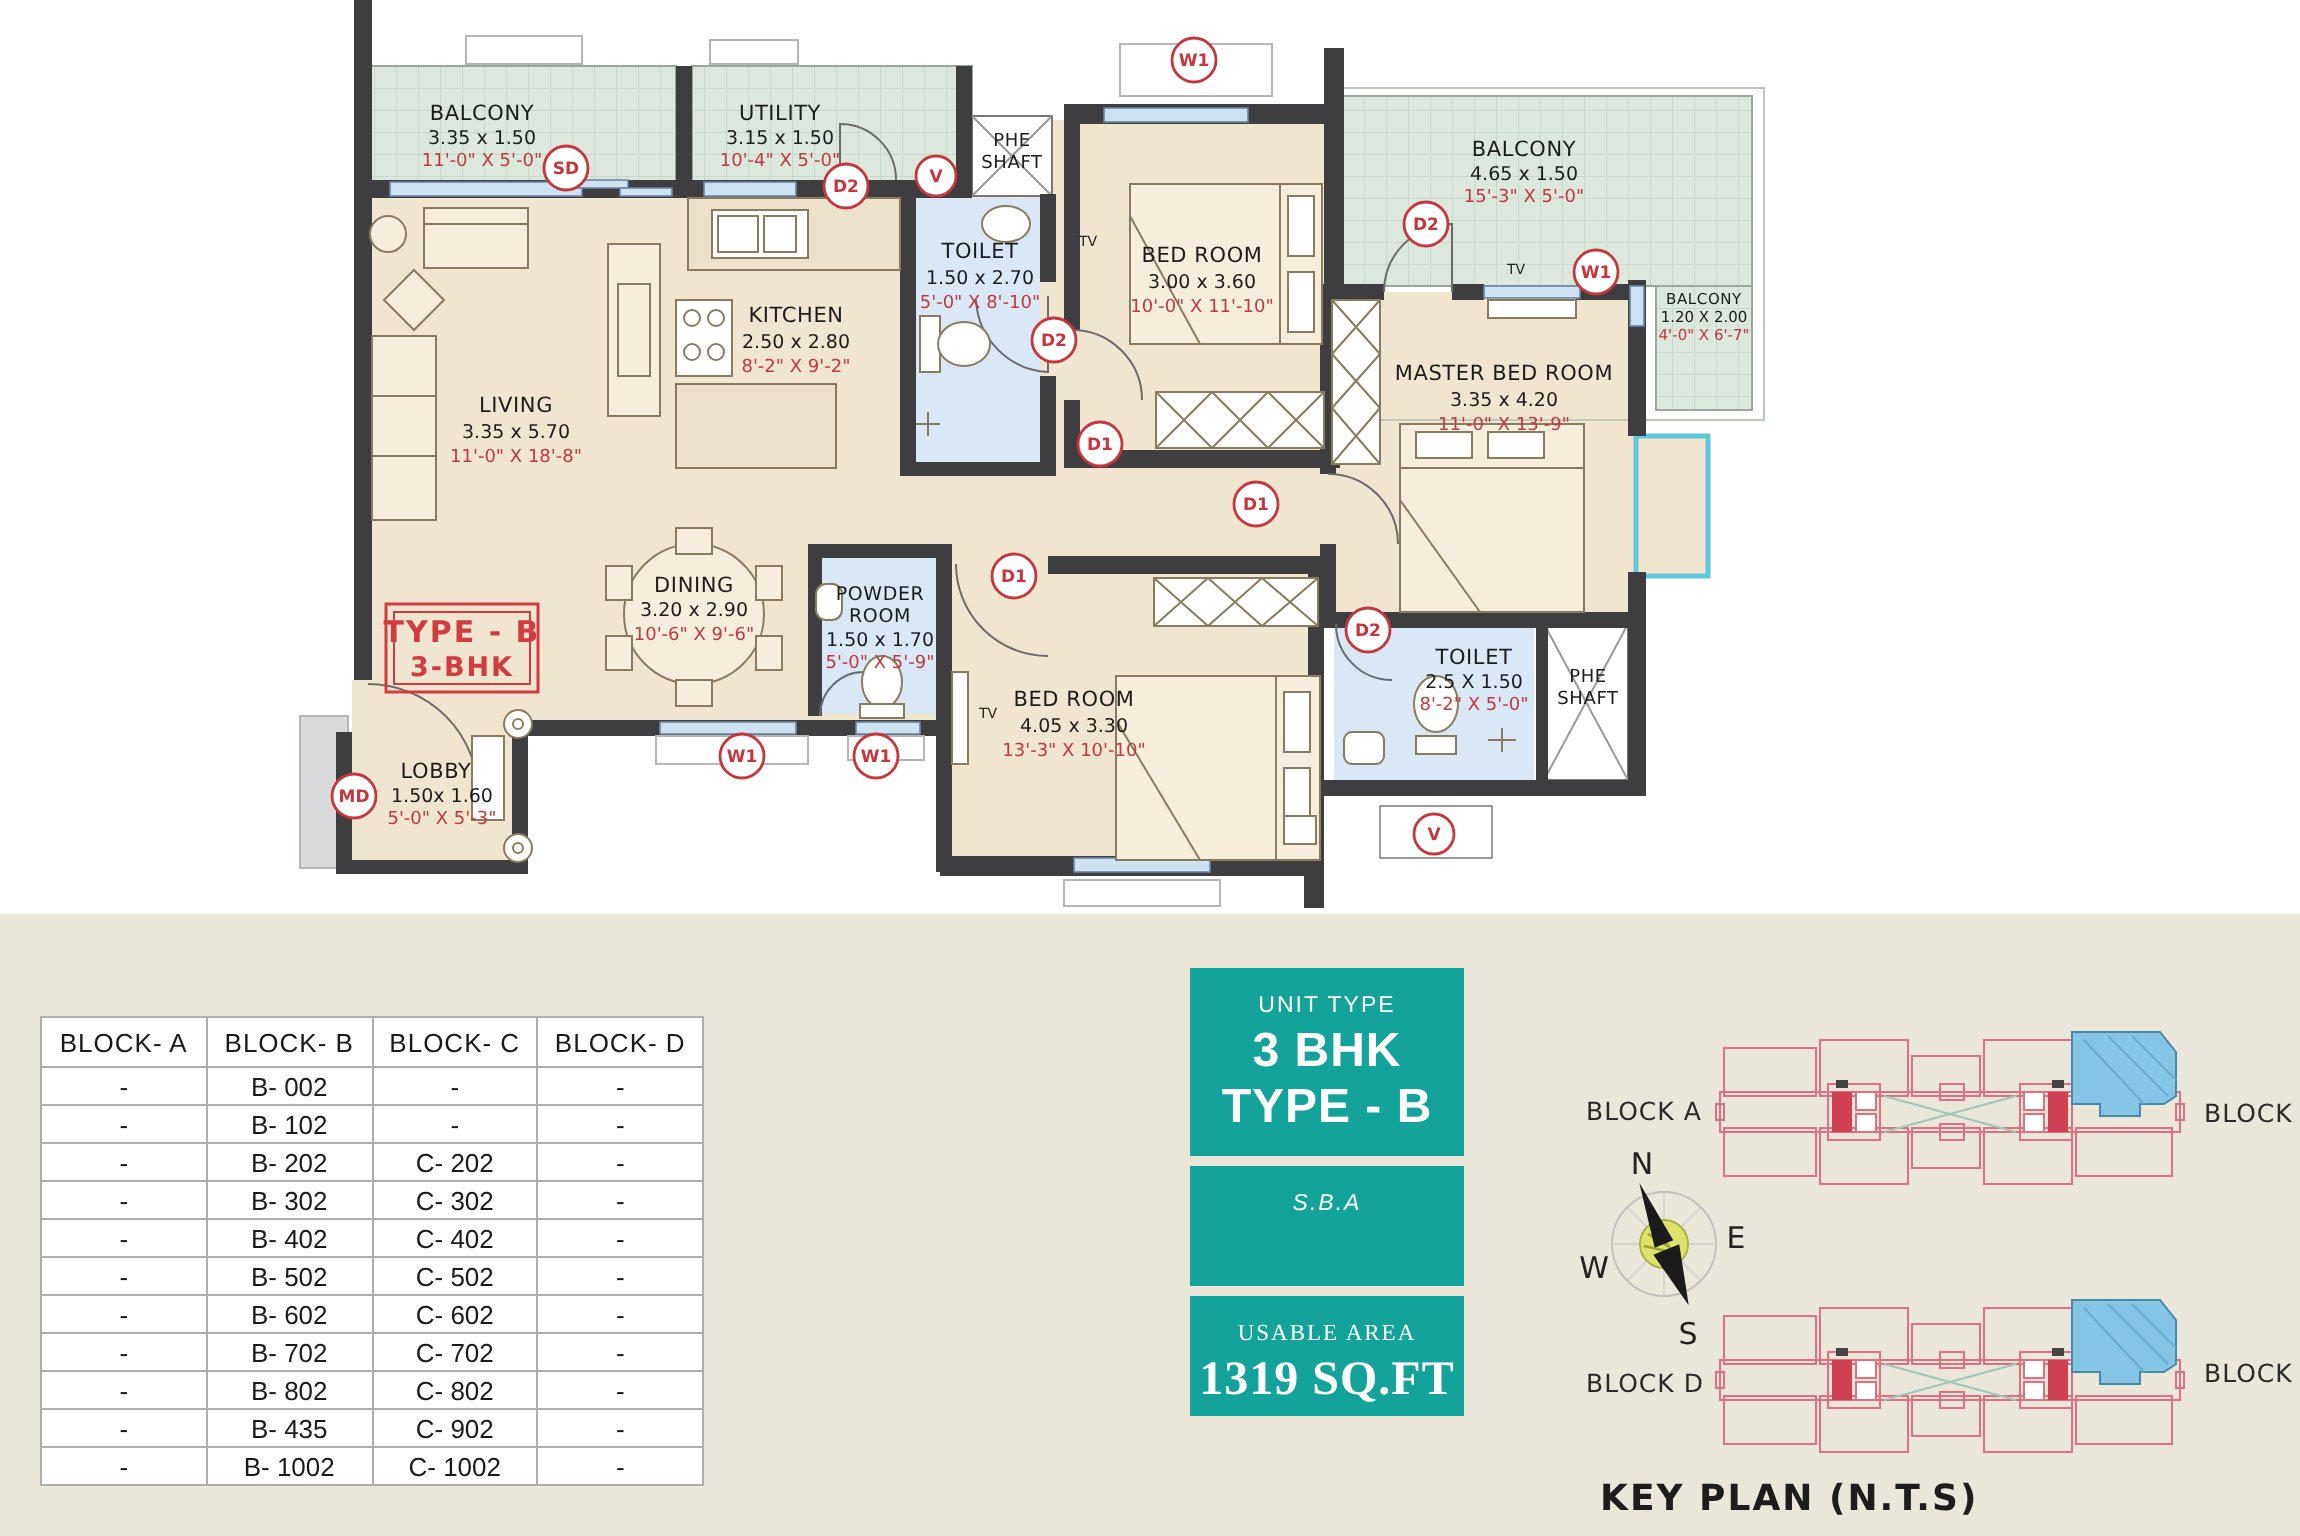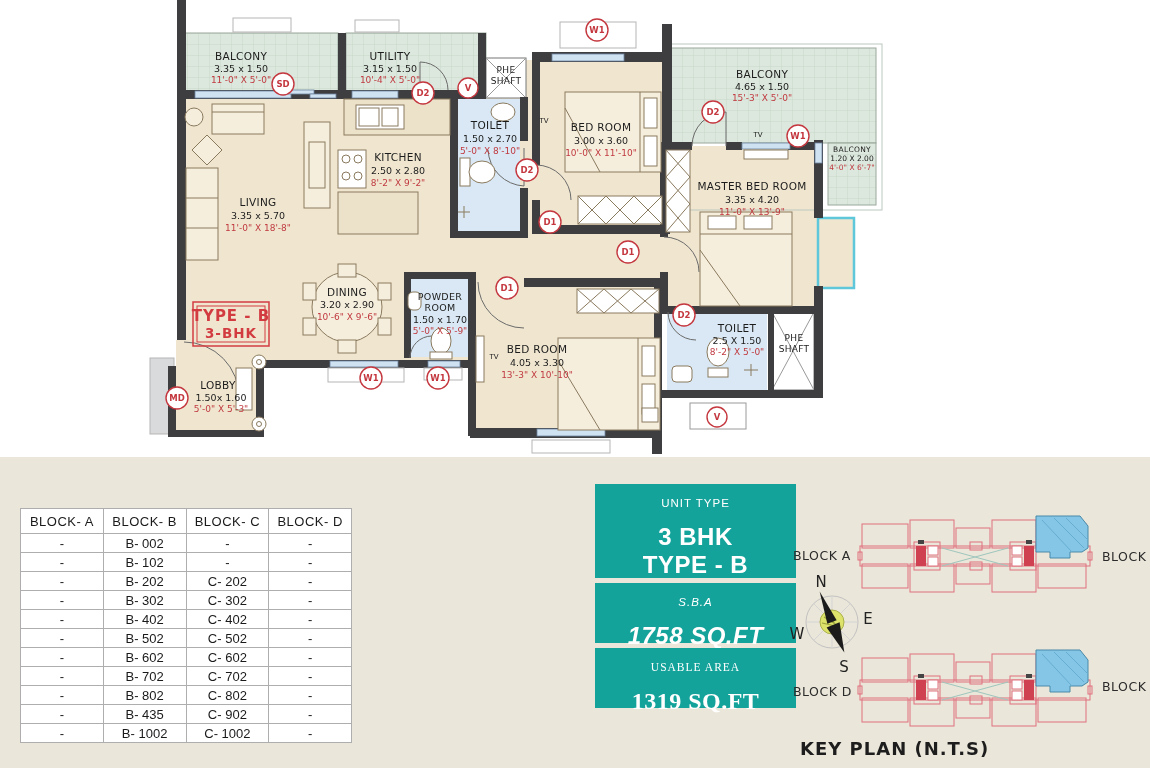--- a/index.html
+++ b/index.html
@@ -16,23 +16,23 @@
   .typeb2{font-size:13.5px;fill:#d23c41;font-weight:bold;letter-spacing:1px;}
   .bottom-band{position:absolute;left:0;top:457px;width:1150px;height:311px;background:#eae6d9;}
   
   .blk-table{position:absolute;left:20px;top:508px;width:332px;border-collapse:collapse;
              background:#fff;table-layout:fixed;}
   .blk-table th,.blk-table td{border:1px solid #aeaeae;text-align:center;color:#1a1a1a;
              font-size:13px;font-weight:normal;padding:0;}
   .blk-table th{height:24px;letter-spacing:.5px;}
   .blk-table td{height:18px;}
   
-  .panel{position:absolute;left:595px;width:201px;background:#14a39b;color:#fff;text-align:center;}
+  .panel{position:absolute;left:595px;width:137px;background:#14a39b;color:#fff;text-align:center;}
   .panel .plabel{font-size:11.5px;letter-spacing:1px;margin-top:13px;}
-  .panel .pvalue{font-size:24px;font-weight:bold;letter-spacing:.5px;line-height:28px;margin-top:14px;}
+  .panel .pvalue{font-size:24px;font-weight:bold;letter-spacing:.5px;line-height:28px;margin-top:3px;}
   #panel-1{top:484px;height:94px;}
   #panel-2{top:583px;height:60px;font-style:italic;}
   #panel-3{top:648px;height:60px;font-family:Liberation Serif, serif;}
   #panel-4{top:713px;height:55px;}
   .kp-label{font-size:12.5px;fill:#2b2b2b;letter-spacing:.5px;}
   .kp-title{font-size:18px;fill:#1d1d1d;font-weight:600;letter-spacing:1px;}
   .compass-letter{font-size:15px;fill:#222;}
 </style>
 </head>
 <body>
@@ -463,21 +463,20 @@
     </tbody>
   </table>
 
   <div class="panel" id="panel-1">
     <div class="plabel">UNIT TYPE</div>
     <div class="pvalue">3 BHK</div>
     <div class="pvalue" style="margin-top:0;">TYPE - B</div>
   </div>
   <div class="panel" id="panel-2">
     <div class="plabel">S.B.A</div>
-    <div class="pvalue">1758 SQ.FT</div>
   </div>
   <div class="panel" id="panel-3">
     <div class="plabel">USABLE AREA</div>
     <div class="pvalue">1319 SQ.FT</div>
   </div>
 
   <svg width="370" height="311" viewBox="0 0 370 311" style="position:absolute;left:780px;top:457px;">
     <defs>
       <g id="bldg">
         <g fill="none" stroke="#e0707f" stroke-width="1">

